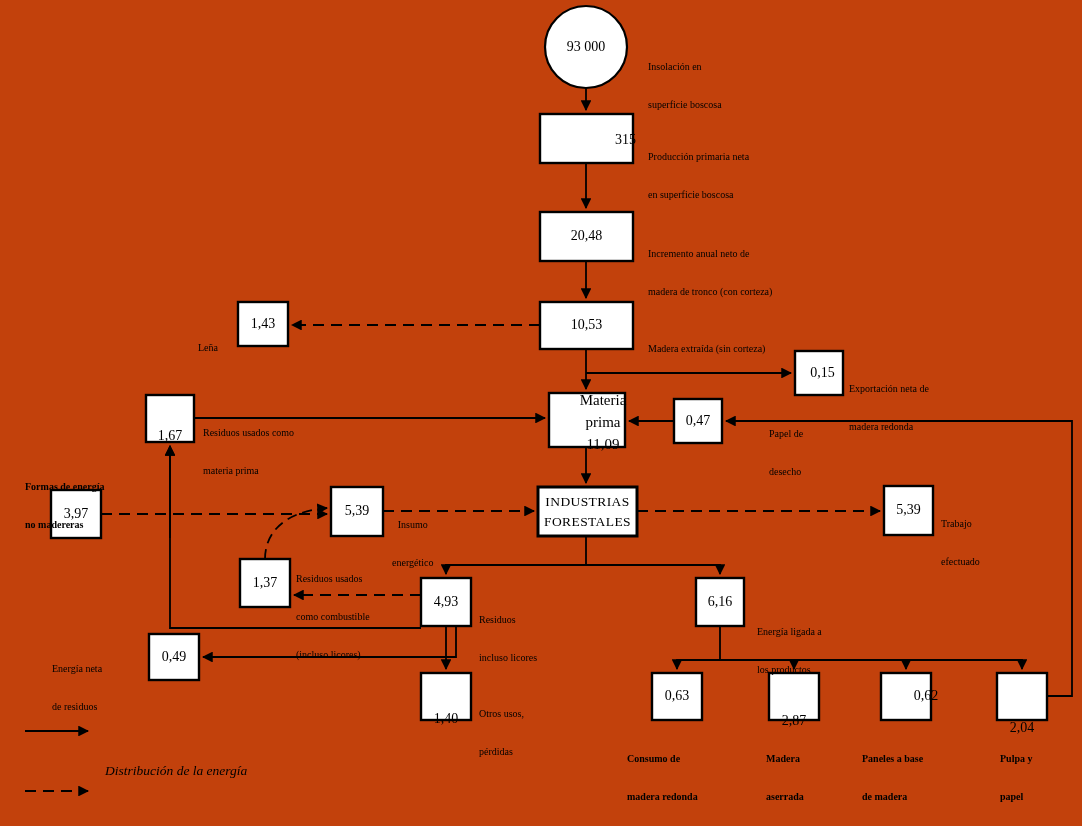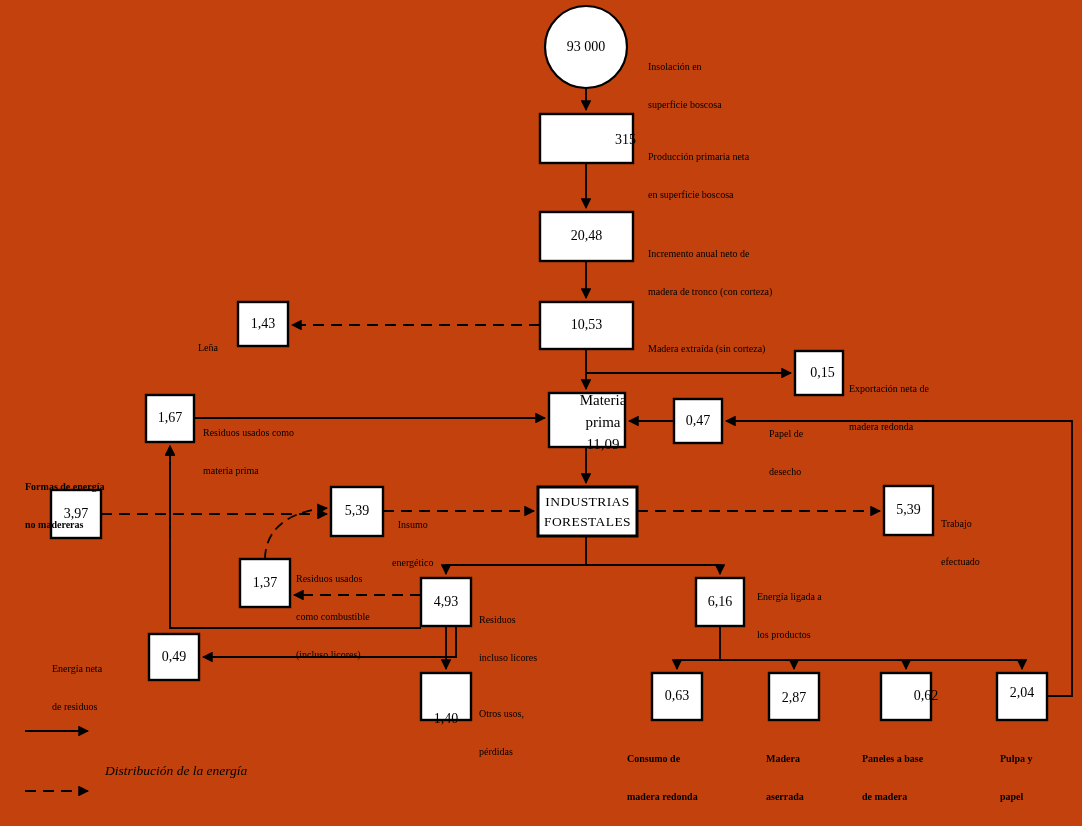--- a/index.html
+++ b/index.html
@@ -84,34 +84,34 @@
     </g>
     <path d="M265,559 C265,536 280,512 327,508" fill="none" stroke="#000" stroke-width="1.8" stroke-dasharray="10 6" marker-end="url(#ah)"></path>
   </svg>
 
   <div class="boxnum" style="left:545px;top:28px;width:82px;height:38px;">93 000</div>
   <div class="boxnum" style="left:540px;top:114px;width:93px;height:53px;padding-left:39px;">315</div>
   <div class="boxnum" style="left:540px;top:212px;width:93px;height:49px;">20,48</div>
   <div class="boxnum" style="left:540px;top:302px;width:93px;height:47px;">10,53</div>
   <div class="boxnum" style="left:238px;top:302px;width:50px;height:44px;">1,43</div>
   <div class="boxnum" style="left:795px;top:351px;width:55px;height:44px;">0,15</div>
-  <div class="boxnum" style="left:146px;top:395px;width:48px;height:47px;border-radius:12px;">1,67</div>
+  <div class="boxnum" style="left:146px;top:413px;width:48px;height:47px;border-radius:12px;">1,67</div>
   <div class="boxnum" style="left:674px;top:399px;width:48px;height:44px;">0,47</div>
   <div class="boxnum" style="left:51px;top:490px;width:50px;height:48px;">3,97</div>
   <div class="boxnum" style="left:331px;top:487px;width:52px;height:49px;">5,39</div>
   <div class="boxnum" style="left:240px;top:559px;width:50px;height:48px;">1,37</div>
   <div class="boxnum" style="left:884px;top:486px;width:49px;height:49px;">5,39</div>
   <div class="boxnum" style="left:421px;top:578px;width:50px;height:48px;">4,93</div>
   <div class="boxnum" style="left:696px;top:578px;width:48px;height:48px;">6,16</div>
   <div class="boxnum" style="left:149px;top:634px;width:50px;height:46px;font-family:Liberation Serif, serif;">0,49</div>
   <div class="boxnum" style="left:421px;top:688px;width:50px;height:63px;border-radius:14px;">1,40</div>
   <div class="boxnum" style="left:652px;top:673px;width:50px;height:47px;">0,63</div>
-  <div class="boxnum" style="left:769px;top:681px;width:50px;height:34px;">2,87</div>
+  <div class="boxnum" style="left:769px;top:704px;width:50px;height:34px;">2,87</div>
   <div class="boxnum" style="left:881px;top:673px;width:50px;height:47px;padding-left:20px;">0,62</div>
-  <div class="boxnum" style="left:997px;top:673px;width:50px;height:41px;border-radius:7px;">2,04</div>
+  <div class="boxnum" style="left:997px;top:708px;width:50px;height:41px;border-radius:7px;">2,04</div>
 
   <div class="ind" style="left:549px;top:393px;width:76px;height:60px;font-size:15px;letter-spacing:0;margin-left:16px;">
     <span>Materia</span>
     <span>prima</span>
     <span>11,09</span>
   </div>
 
   <div class="ind" style="left:538px;top:487px;width:99px;height:49px;">
     <span>INDUSTRIAS</span>
     <span>FORESTALES</span>
@@ -174,21 +174,21 @@
   <div class="lbl" style="left:941px;top:492px;">
     <div>Trabajo</div>
     <div>efectuado</div>
   </div>
 
   <div class="lbl" style="left:479px;top:588px;">
     <div>Residuos</div>
     <div>incluso licores</div>
   </div>
 
-  <div class="lbl" style="left:757px;top:565px;">
+  <div class="lbl" style="left:757px;top:600px;">
     <div>Energía ligada a</div>
     <div>los productos</div>
   </div>
 
   <div class="lbl" style="left:52px;top:637px;">
     <div>Energía neta</div>
     <div>de residuos</div>
   </div>
 
   <div class="lbl" style="left:479px;top:682px;">

